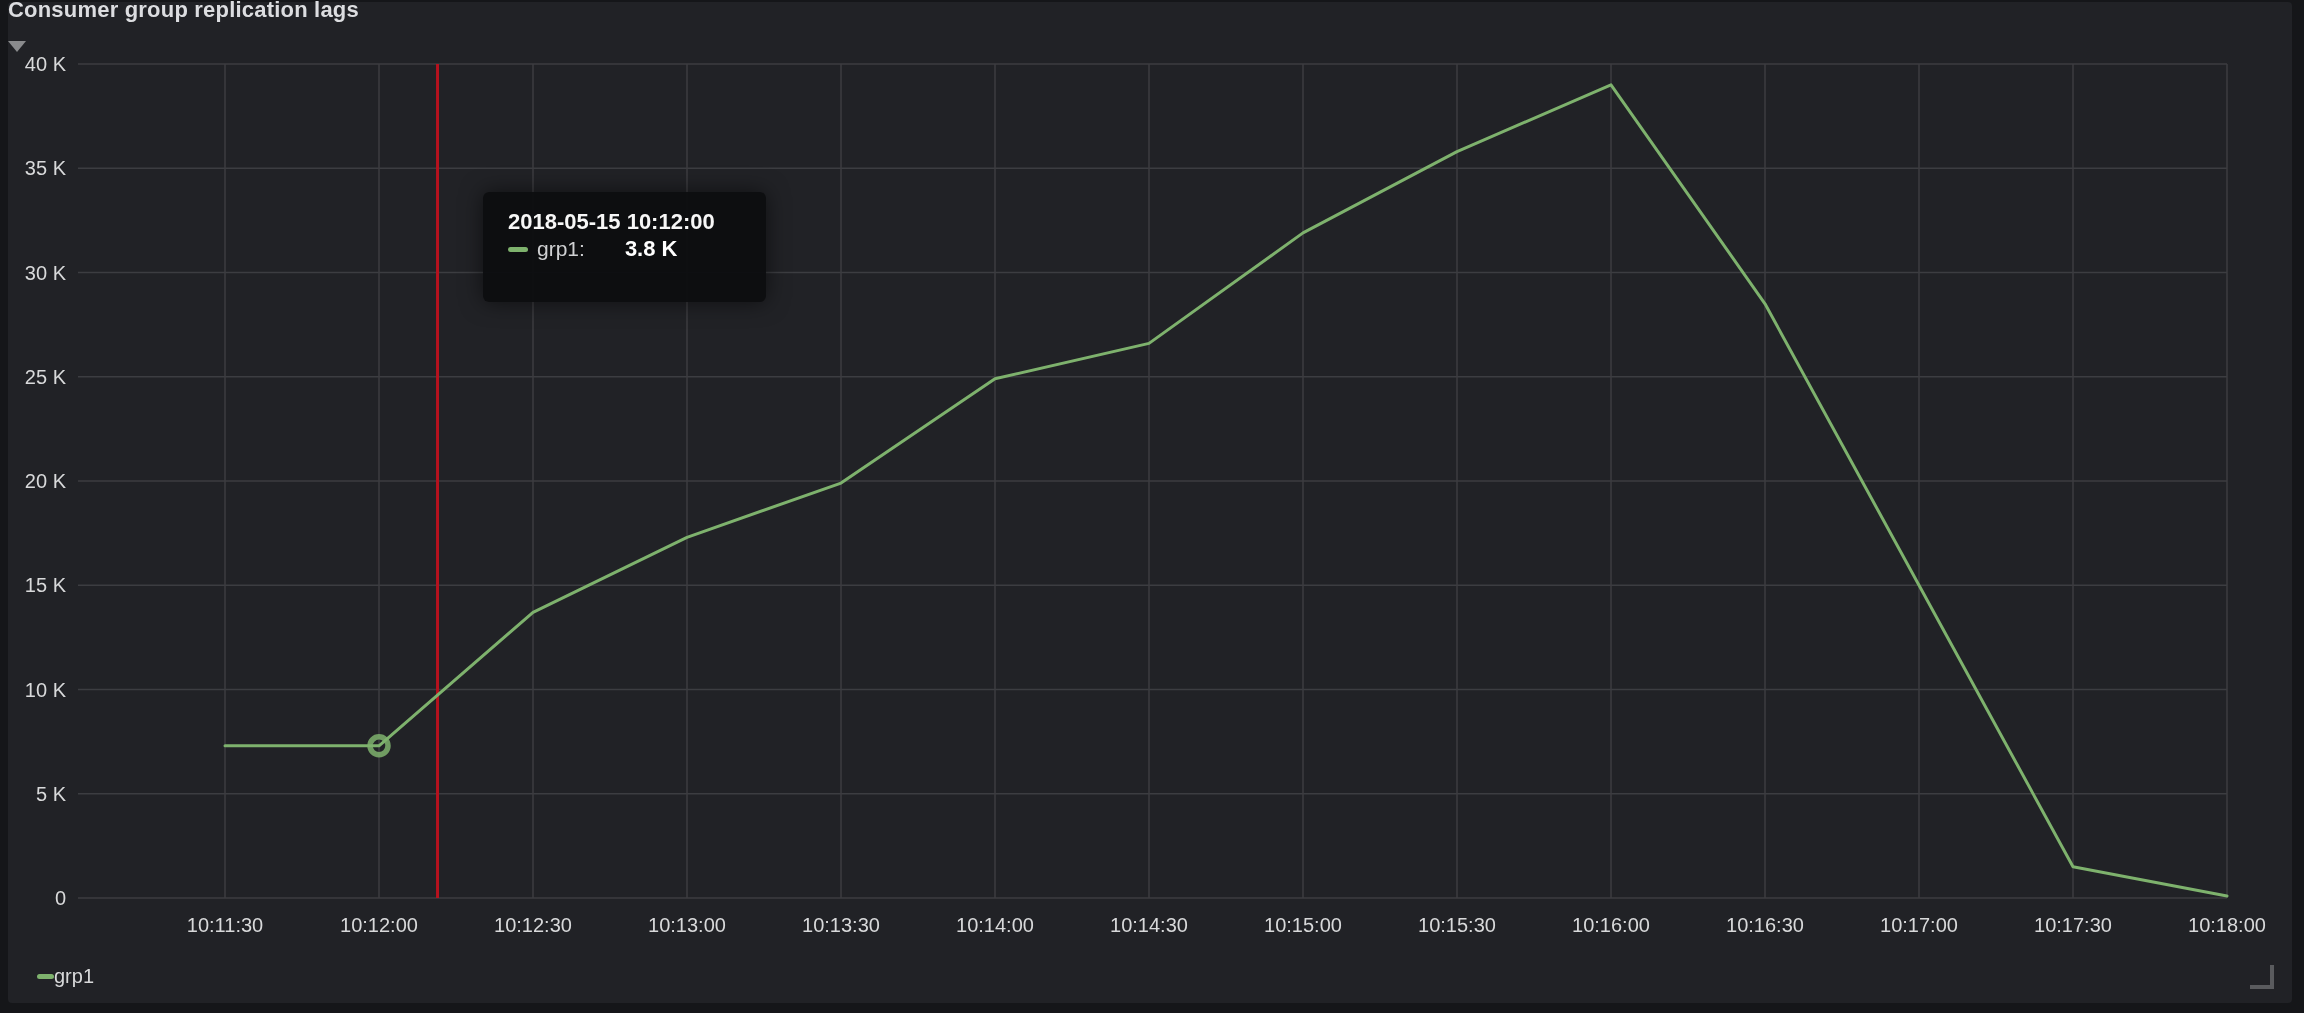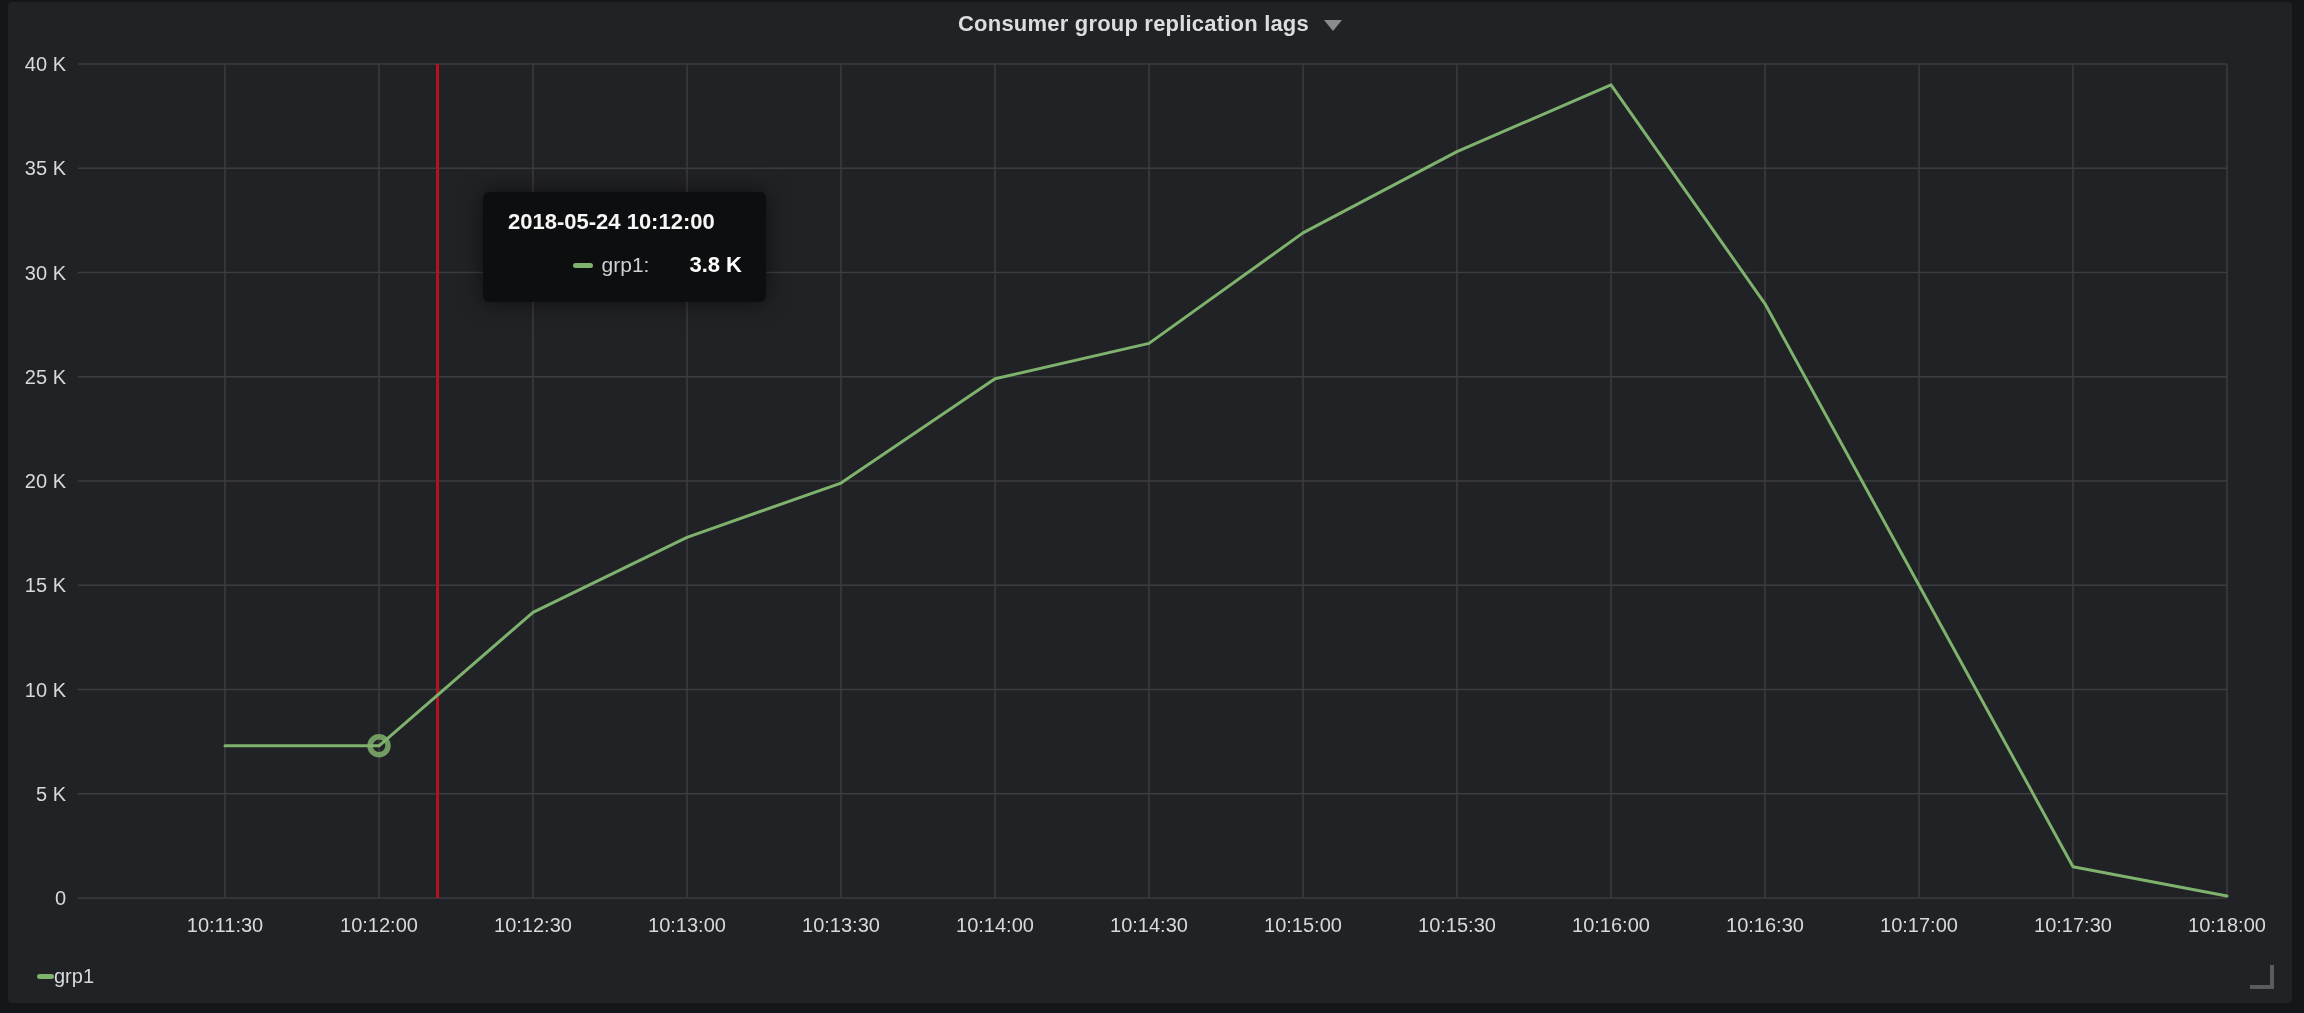--- a/index.html
+++ b/index.html
@@ -9,22 +9,22 @@
     font-family:"Liberation Sans","DejaVu Sans",sans-serif;
     -webkit-font-smoothing:antialiased;
     position:relative;
   }
   .panel{
     position:absolute;left:8px;top:2px;width:2284px;height:1001px;
     background:#212226;border-radius:4px;
   }
   .panel-header{
     position:absolute;left:0;right:0;top:4px;height:36px;
-    display:flex;align-items:center;justify-content:center;gap:15px;
-    z-index:3;cursor:pointer;
+    display:flex;justify-content:center;gap:15px;
+    z-index:3;cursor:pointer;flex-direction:column;
   }
   .panel-title{
     font-size:22px;font-weight:700;color:#dcdde0;letter-spacing:.2px;
     white-space:nowrap;
   }
   .caret{
     width:0;height:0;display:inline-block;
     border-left:9px solid transparent;border-right:9px solid transparent;
     border-top:11px solid #8a8b8d;margin-top:3px;
   }
@@ -34,21 +34,21 @@
     font-size:20px;fill:#d8d9da;
   }
   .gridline{stroke:#3c3d41;stroke-width:1.5;}
   .tooltip{
     position:absolute;left:483px;top:192px;width:283px;height:110px;
     box-sizing:border-box;background:rgba(12,13,15,.94);
     border-radius:6px;padding:17px 24px 0 25px;z-index:5;
     box-shadow:0 0 22px rgba(0,0,0,.55);
   }
   .tooltip-title{font-size:22px;font-weight:700;color:#f7f7f7;white-space:nowrap;}
-  .tooltip-row{display:flex;align-items:center;margin-top:17px;justify-content:flex-end;}
+  .tooltip-row{display:flex;align-items:center;margin-top:1px;}
   .color-dash{width:20px;height:5px;border-radius:2.5px;flex:none;}
   .tooltip-series{font-size:21px;color:#cfd0d2;margin-left:9px;}
   .tooltip-value{font-size:22px;font-weight:700;color:#ffffff;margin-left:40px;}
   .legend{
     position:absolute;left:29px;top:960px;height:28px;
     display:flex;align-items:center;z-index:3;cursor:pointer;
   }
   .legend-icon{width:17px;height:5px;border-radius:2.5px;}
   .legend-label{font-size:20px;color:#d8d9da;}
   .resize-handle{position:absolute;right:16px;bottom:12px;z-index:3;cursor:nwse-resize;}
@@ -128,19 +128,19 @@
       <text x="2227" y="932" text-anchor="middle">10:18:00</text>
     </g>
   <line id="crosshair" x1="437.52" x2="437.52" y1="64" y2="898" stroke="#b6121e" stroke-width="3"></line>
   <g id="series-group">
       <polyline points="225,745.7950000000001 379,745.7950000000001 533,612.355 687,537.2950000000001 841,483.085 995,378.8349999999999 1149,343.39 1303,232.885 1457,151.56999999999994 1611,84.85000000000002 1765,303.775 1919,585.25 2073,866.725 2227,895.915" fill="none" stroke="#7eb26d" stroke-width="3" stroke-linejoin="round" stroke-linecap="round"></polyline>
     </g>
   <circle id="highlight-marker" cx="379" cy="745.7950000000001" r="9" fill="none" stroke="#7eb26d" stroke-width="5.5" opacity="0.85"></circle>
 </svg>
 
 <div class="tooltip">
-  <div class="tooltip-title">2018-05-24 10:12:00</div>
+  <div class="tooltip-title">2018-05-15 10:12:00</div>
   <div class="tooltip-row">
     <span class="color-dash" style="background: rgb(126, 178, 109);"></span>
     <span class="tooltip-series">grp1:</span>
     <span class="tooltip-value">3.8 K</span>
   </div>
 </div>
 
 </body></html>

